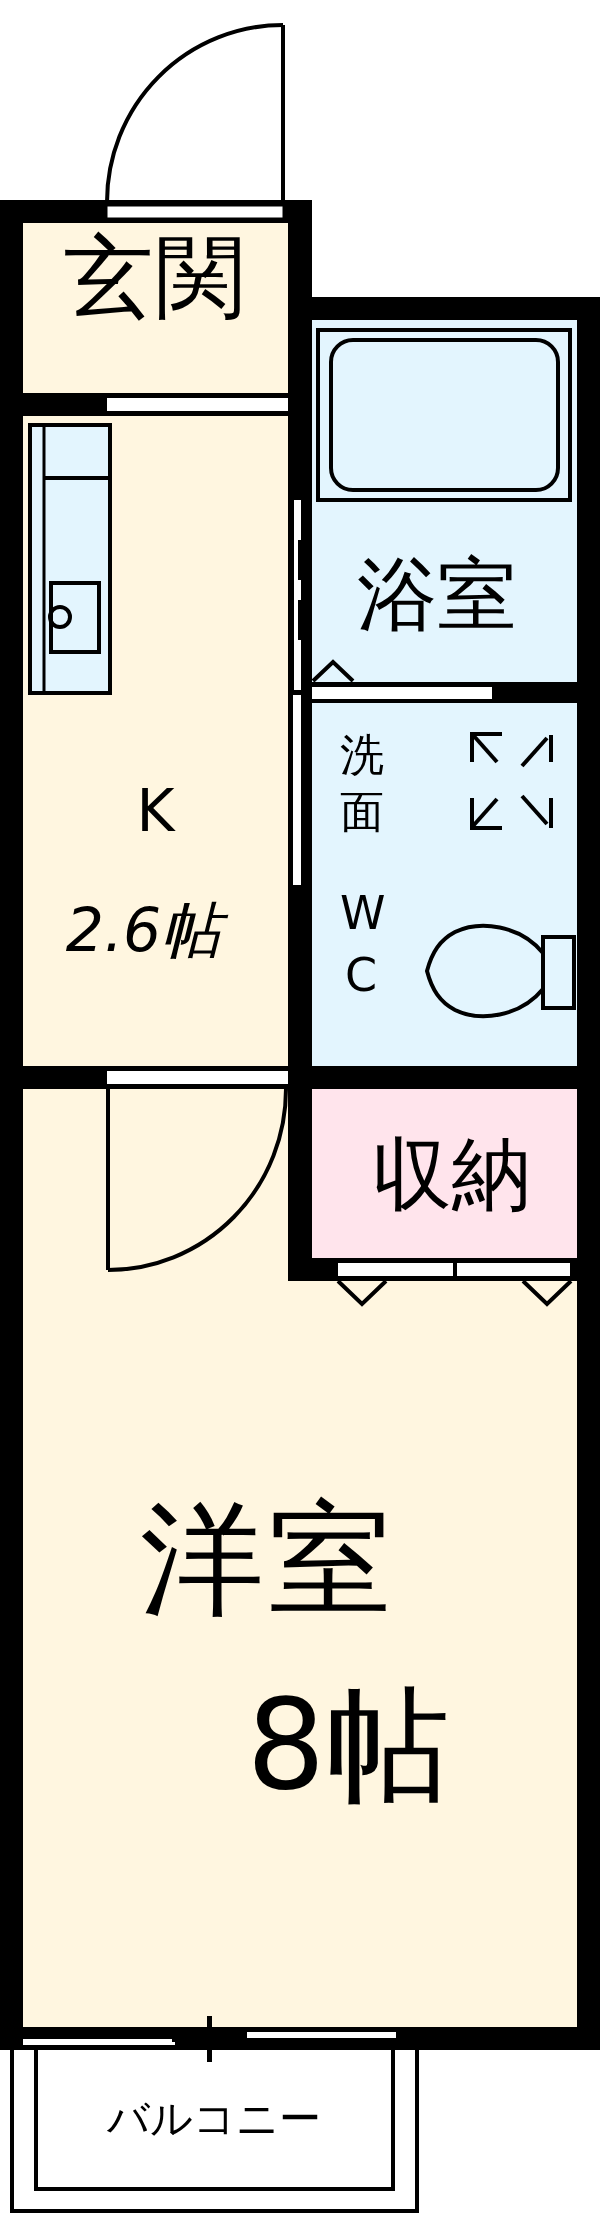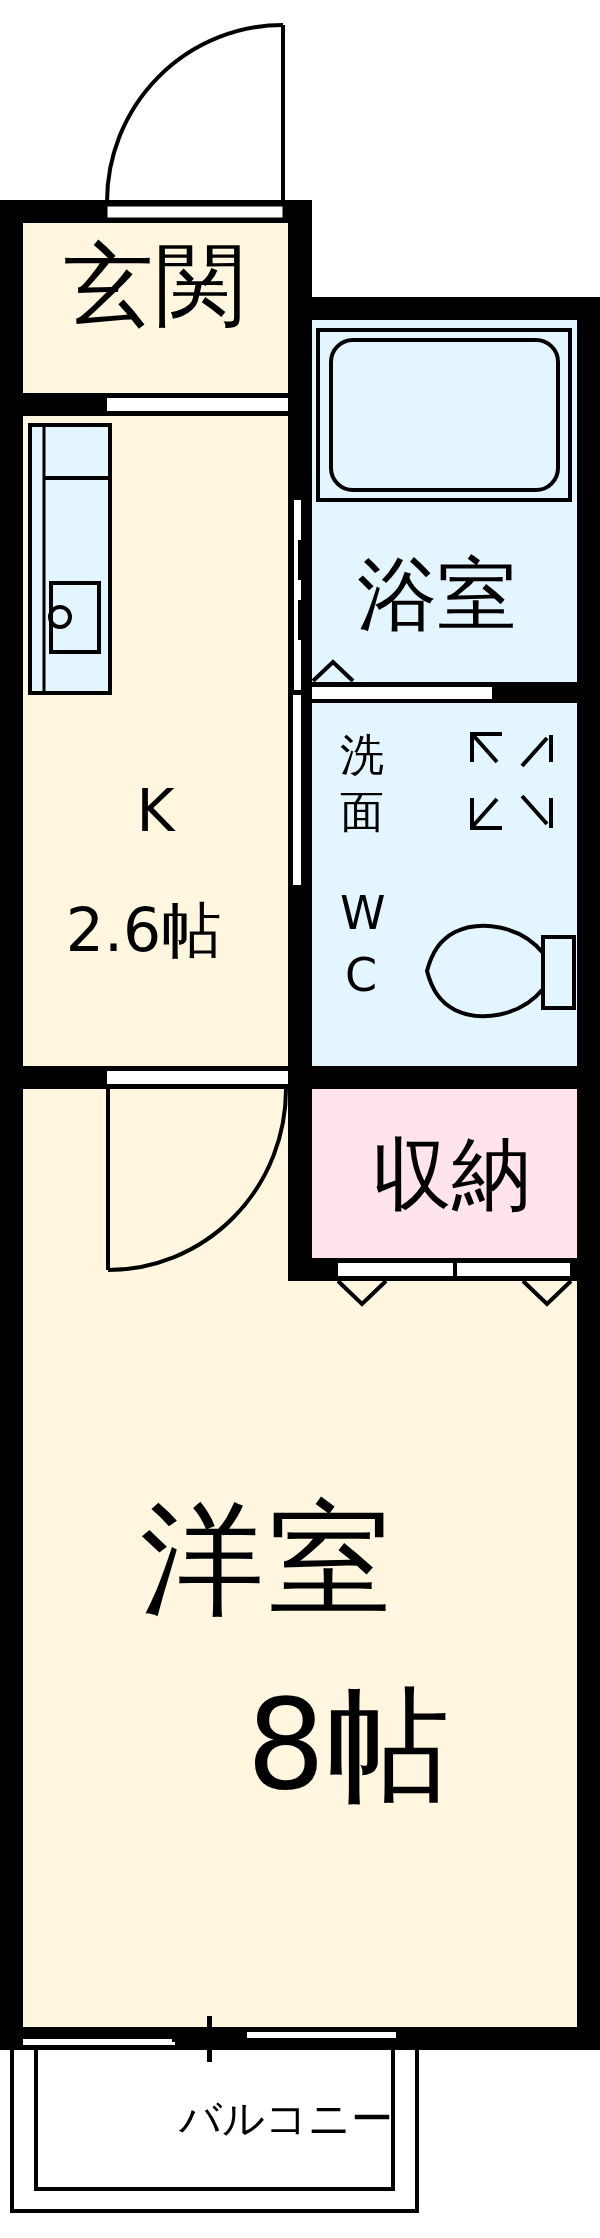--- a/index.html
+++ b/index.html
@@ -1,30 +1,30 @@
 <!DOCTYPE html>
 <html><head>
 <meta charset="utf-8">
 <style>
   html, body { margin: 0; padding: 0; background: #ffffff; }
   body { width: 600px; height: 2238px; overflow: hidden; }
   #plan { position: absolute; left: 0; top: 0; width: 600px; height: 2238px; }
   .lbl { position: absolute; font-family: "DejaVu Sans", sans-serif; color: #000; line-height: 1; white-space: nowrap; }
-  .genkan { left: 23px; top: 232px; width: 265px; text-align: center; font-size: 90px; letter-spacing: 2px; margin-top: 8px; }
+  .genkan { left: 23px; top: 232px; width: 265px; text-align: center; font-size: 90px; letter-spacing: 2px; }
   .yokushitsu { left: 312px; top: 555px; width: 238px; text-align: center; font-size: 80px; padding-left: 12px; box-sizing: border-box; }
   .sen { left: 340px; top: 733px; font-size: 44px; }
   .men { left: 340px; top: 790px; font-size: 44px; }
   .w { left: 340px; top: 890px; font-size: 46px; }
   .c { left: 345px; top: 952px; font-size: 46px; }
   .k { left: 23px; top: 782px; width: 265px; text-align: center; font-size: 58px; }
-  .k-size { left: 23px; top: 900px; width: 241px; text-align: center; font-size: 60px; }
+  .k-size { left: 23px; top: 900px; width: 241px; text-align: center; font-size: 60px; font-style: italic; }
   .shuno { left: 312px; top: 1135px; width: 279px; text-align: center; font-size: 80px; }
   .youshitsu { left: 23px; top: 1497px; width: 490px; text-align: center; font-size: 124px; letter-spacing: 4px; }
   .youshitsu-size { left: 23px; top: 1683px; width: 554px; text-align: center; font-size: 124px; padding-left: 48px; }
-  .balcony { left: 35px; top: 2098px; width: 358px; text-align: right; font-size: 42px; }
+  .balcony { left: 35px; top: 2098px; width: 358px; text-align: center; font-size: 42px; }
 </style>
 </head>
 <body>
 
 <svg id="plan" viewBox="0 0 600 2238" xmlns="http://www.w3.org/2000/svg">
 
   <g>
 
     <rect x="0" y="200" width="312" height="1850" fill="#000"></rect>
 

